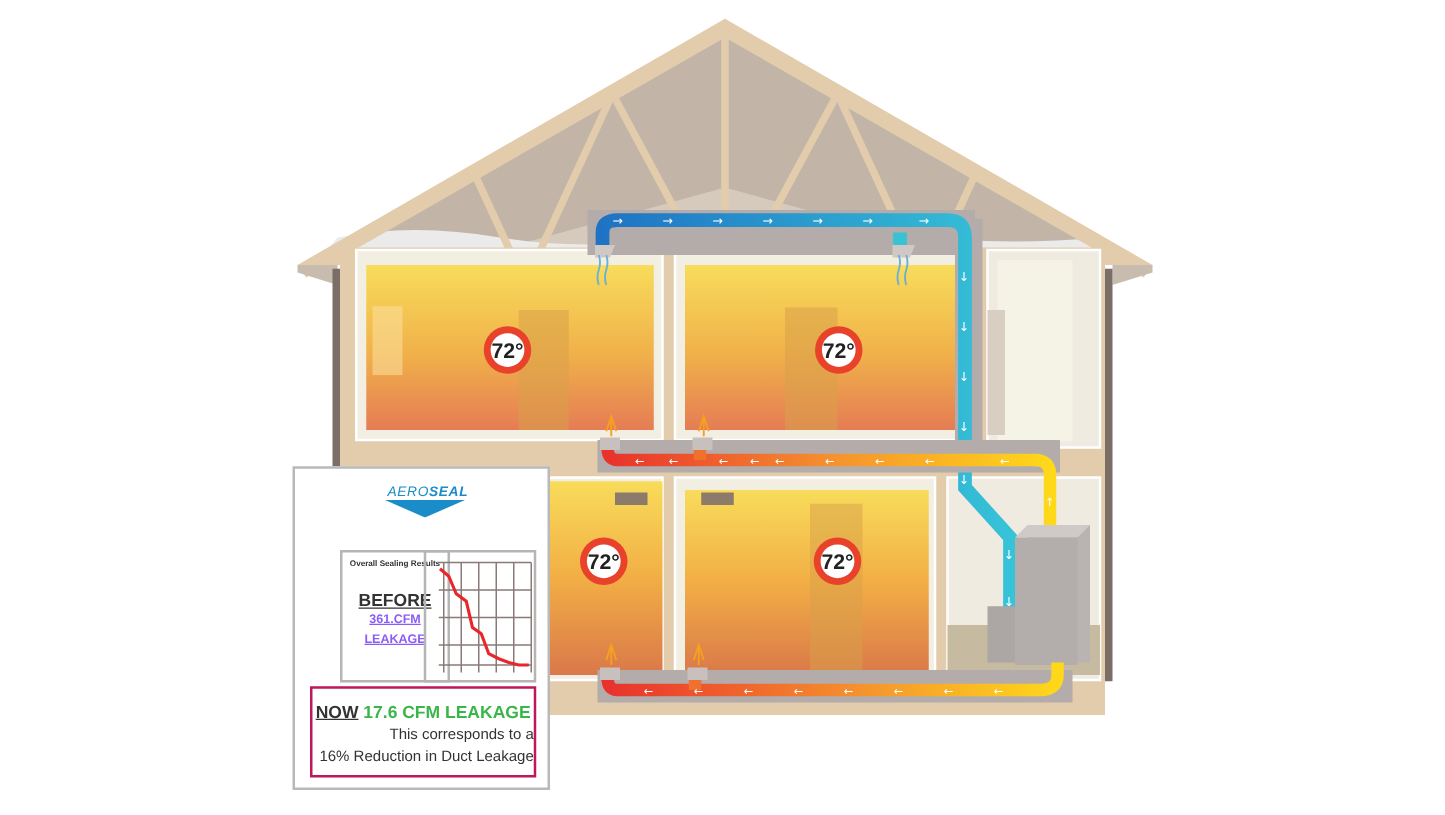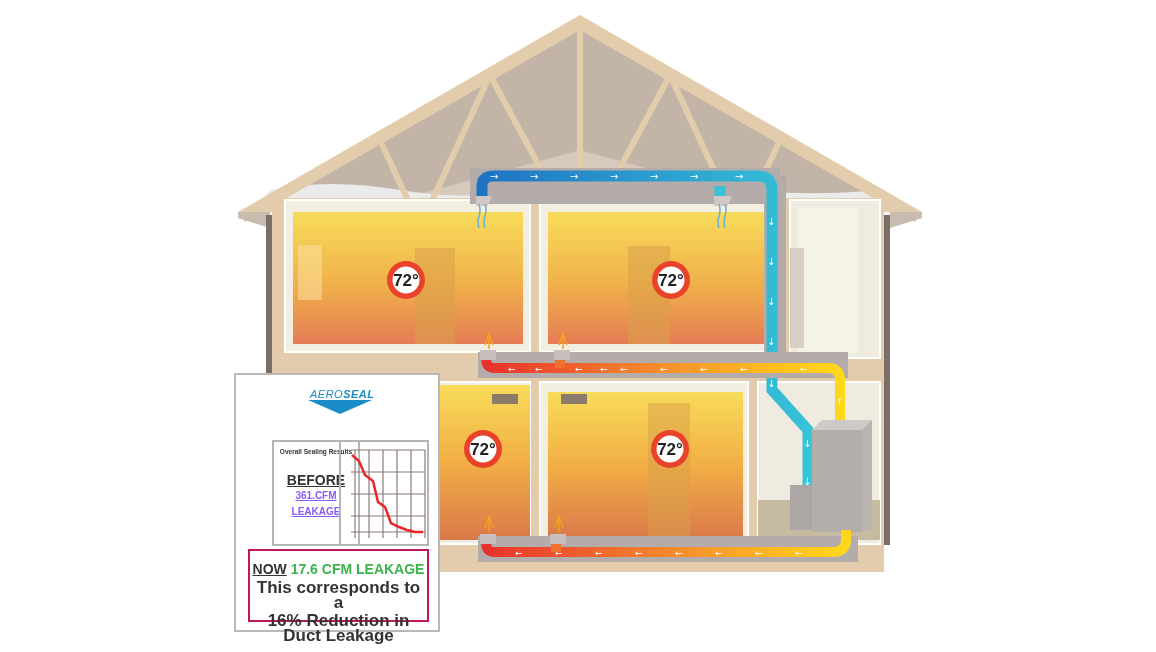--- a/index.html
+++ b/index.html
@@ -14,21 +14,21 @@
   .cert-title{position:absolute;left:0;top:41px;width:100%;text-align:center;font-size:16px;font-weight:bold;color:#333;}
   .cert-left{position:absolute;left:12px;top:65px;width:88px;height:106px;border:2px solid #b5b5b5;box-sizing:border-box;text-align:center;margin-left:24px;}
   .cert-left .lbl{font-size:6.5px;font-weight:bold;color:#333;margin-top:6px;}
   .cert-left .before{font-size:14px;font-weight:bold;color:#333;text-decoration:underline;margin-top:17px;}
   .cert-left .val{font-size:10px;font-weight:bold;color:#8b5cf6;line-height:16px;text-decoration:underline;}
   .cert-right{position:absolute;left:103px;top:65px;width:90px;height:106px;border:2px solid #b5b5b5;box-sizing:border-box;}
   .cert-bottom{position:absolute;left:12px;top:174px;width:181px;height:73px;border:2px solid #be185d;box-sizing:border-box;text-align:center;}
   .cert-bottom .now-line{font-size:14px;font-weight:bold;margin-top:10px;}
   .cert-bottom .now{color:#333;text-decoration:underline;}
   .cert-bottom .nowval{color:#3ab54a;}
-  .cert-bottom .desc{font-size:17px;font-weight:bold;color:#333;line-height:15px;margin-top:3px;}
+  .cert-bottom .desc{font-size:12px;font-weight:normal;color:#333;line-height:15px;margin-top:3px;text-align:right;}
 </style>
 </head>
 <body>
 
 <svg class="diagram" viewBox="0 0 1156 652" xmlns="http://www.w3.org/2000/svg">
   <defs>
     <linearGradient id="roomWarm" x1="0" y1="0" x2="0" y2="1">
       <stop offset="0" stop-color="#f8dc5a"></stop>
       <stop offset="0.55" stop-color="#f0b04a"></stop>
       <stop offset="1" stop-color="#e57c55"></stop>

